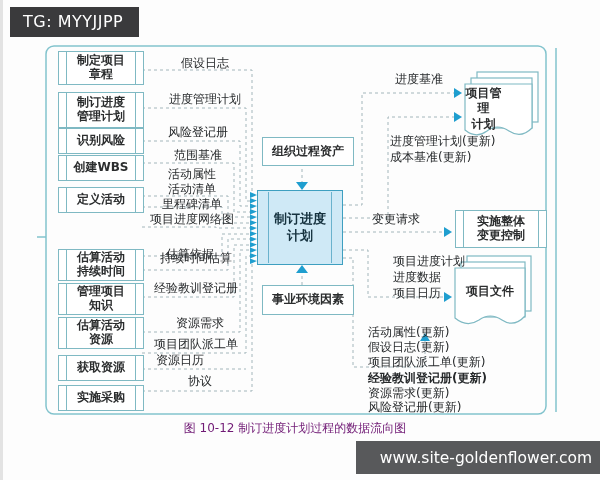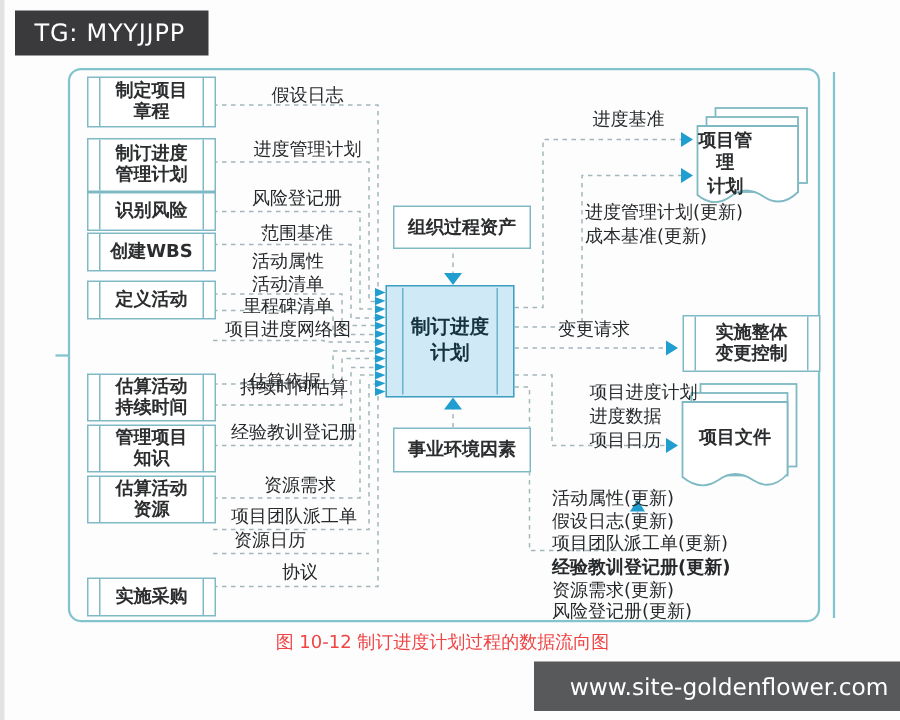--- a/index.html
+++ b/index.html
@@ -23,21 +23,21 @@
         border:1.5px solid #3e9fc0;display:flex;align-items:center;justify-content:center;
         text-align:center;color:#16323f;font-size:13px;font-weight:bold;line-height:1.3;
         white-space:pre-line;box-sizing:border-box;}
   .mainbox::before,.mainbox::after{content:"";position:absolute;top:1px;bottom:1px;border-left:1px solid #6ab2cd;}
   .mainbox::before{left:10px;} .mainbox::after{right:10px;}
   .lab{position:absolute;font-size:12px;color:#26292b;white-space:pre-line;line-height:1.25;}
   .labc{transform:translateX(-50%);text-align:right;}
   .doc-text{position:absolute;font-size:12px;font-weight:bold;color:#2b2d2e;text-align:center;
         line-height:1.3;white-space:pre-line;display:flex;align-items:center;justify-content:center;}
   .caption{position:absolute;left:150px;top:420px;width:290px;text-align:center;
-        font-size:12px;color:#ef4444;}
+        font-size:12px;color:#701a75;}
 </style>
 </head>
 <body>
 
 <div id="stage">
 
   <svg width="600" height="480" viewBox="0 0 600 480">
 
     <g>
       <rect x="46" y="46" width="500" height="368" rx="8" fill="none" stroke="#82c3cd" stroke-width="1.5"></rect>
@@ -109,20 +109,21 @@
 管理计划</div>
   <div class="pbox" style="left:58px;top:128px;width:84px;height:24px;">识别风险</div>
   <div class="pbox" style="left:58px;top:155px;width:84px;height:24px;">创建WBS</div>
   <div class="pbox" style="left:58px;top:187px;width:84px;height:24px;">定义活动</div>
   <div class="pbox" style="left:58px;top:249px;width:84px;height:30px;">估算活动
 持续时间</div>
   <div class="pbox" style="left:58px;top:283px;width:84px;height:30px;">管理项目
 知识</div>
   <div class="pbox" style="left:58px;top:317px;width:84px;height:30px;">估算活动
 资源</div>
+  <div class="pbox" style="left:58px;top:355px;width:84px;height:24px;">获取资源</div>
   <div class="pbox" style="left:58px;top:385px;width:84px;height:24px;">实施采购</div>
 
   <div class="lab labc" style="left:205px;top:56px;">假设日志</div>
   <div class="lab labc" style="left:205px;top:92px;">进度管理计划</div>
   <div class="lab labc" style="left:198px;top:125px;">风险登记册</div>
   <div class="lab labc" style="left:198px;top:148px;">范围基准</div>
   <div class="lab labc" style="left:192px;top:167px;">活动属性
 活动清单</div>
   <div class="lab labc" style="left:192px;top:197px;">里程碑清单</div>
   <div class="lab labc" style="left:192px;top:212px;">项目进度网络图</div>

